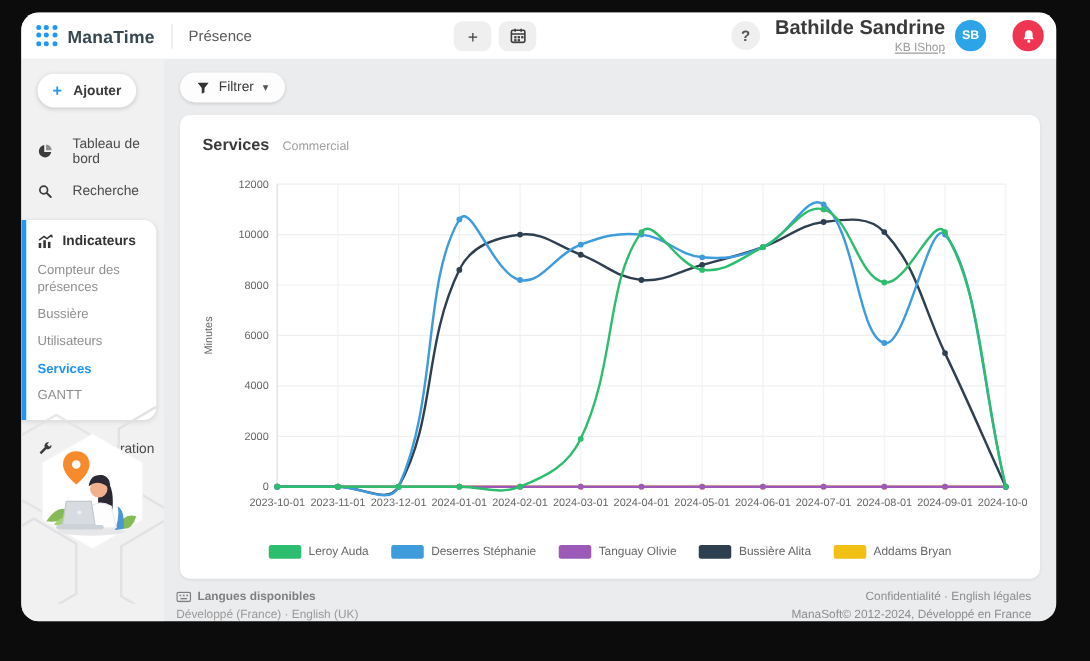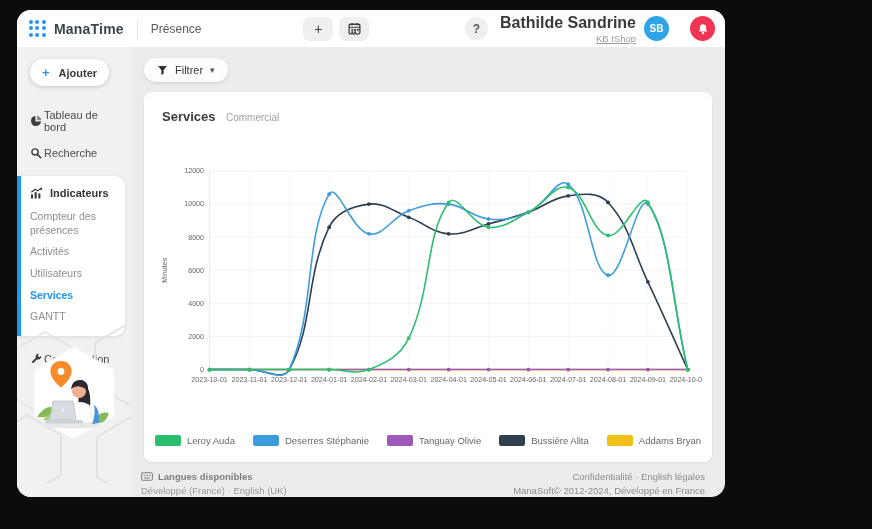--- a/index.html
+++ b/index.html
@@ -1,18 +1,18 @@
 <!DOCTYPE html>
 <html><head>
 <meta charset="utf-8">
 <style>
   * { margin:0; padding:0; box-sizing:border-box; }
   html,body { width:872px; height:529px; }
   body { background:#0c0c0c; font-family:"Liberation Sans", sans-serif; position:relative; overflow:hidden; }
-  .app { position:absolute; left:17px; top:10px; width:708px; height:487px; background:#ebecee;
+  .app { position:absolute; left:17px; top:10px; width:828px; height:487px; background:#ebecee;
          border-radius:14px; overflow:hidden; display:flex; flex-direction:column; }
 
   
   .hdr { height:37px; background:#fff; display:flex; align-items:center; padding:0 10px 0 12px; flex:0 0 auto; }
   .logo-grid { width:17px; height:17px; display:grid; grid-template-columns:repeat(3,1fr); gap:2px; margin-right:8px; }
   .logo-grid i { width:4px; height:4px; border-radius:50%; background:#2196f3; }
   .app-name { font-size:14px; font-weight:700; color:#37474f; letter-spacing:.2px; }
   .hdr-div { width:1px; height:20px; background:#e4e4e4; margin:0 13px; }
   .page-title { font-size:12px; color:#5a5a5a; }
   .spacer { flex:1; }
@@ -31,21 +31,21 @@
   
   .main { flex:1; display:flex; min-height:0; }
   .sidebar { width:114px; background:#f1f1f2; position:relative; padding-top:10px; flex:0 0 auto; }
   .content { flex:1; display:flex; flex-direction:column; min-width:0; }
 
   
   .add-btn { display:flex; align-items:center; gap:9px; margin:2px 13px 16px; padding:6px 12px; background:#fff;
              border:none; border-radius:16px; box-shadow:0 1px 4px rgba(0,0,0,.18); font-size:11px; font-weight:700;
              color:#3a3a3a; cursor:pointer; font-family:inherit; }
   .add-btn .plus { color:#2196f3; font-weight:700; font-size:13px; }
-  .side-item { display:flex; align-items:center; gap:2px; padding:7px 13px; font-size:11px; color:#4a4a4a; cursor:pointer; }
+  .side-item { display:flex; align-items:center; gap:16px; padding:7px 13px; font-size:11px; color:#4a4a4a; cursor:pointer; }
   .side-item svg { flex:0 0 auto; }
   .side-group { position:relative; margin:10px 6px 10px 0; background:#fff; border-radius:0 10px 10px 0;
                 box-shadow:0 1px 4px rgba(0,0,0,.10); padding:9px 0 8px; }
   .side-group::before { content:""; position:absolute; left:0; top:0; bottom:0; width:4px; background:#2196f3; }
   .group-head { display:flex; align-items:center; gap:7px; padding:2px 13px 7px; font-size:11px; font-weight:700; color:#333; }
   .sub-item { padding:4px 13px; font-size:10.5px; color:#8e8e8e; line-height:1.3; cursor:pointer; }
   .sub-item.active { color:#2196f3; font-weight:600; }
   .mascot { position:absolute; left:0; right:0; bottom:14px; height:158px; pointer-events:none; }
 
   
@@ -155,21 +155,21 @@
           <svg width="13" height="12" viewBox="0 0 14 13">
               <rect x="1" y="8" width="2.2" height="4.4" fill="#333"></rect>
               <rect x="5" y="5.6" width="2.2" height="6.8" fill="#333"></rect>
               <rect x="9" y="7" width="2.2" height="5.4" fill="#333"></rect>
               <path d="M1.4 5.6 5.6 2.4l2.6 1.8L12 1.2" fill="none" stroke="#333" stroke-width="1.3"></path>
               <path d="M12.6.4l.6 3-2.8-1z" fill="#333"></path>
             </svg>
           <span>Indicateurs</span>
         </div>
         <div class="sub-item">Compteur des présences</div>
-        <div class="sub-item">Activités</div>
+        <div class="sub-item">Bussière</div>
         <div class="sub-item">Utilisateurs</div>
         <div class="sub-item active">Services</div>
         <div class="sub-item">GANTT</div>
       </div>
 
       <div class="side-item">
         <svg width="12" height="12" viewBox="0 0 14 14">
             <path d="M12.9 3.2a3.4 3.4 0 0 1-4.5 4.1L3.6 12.1 1.9 10.4l4.8-4.8a3.4 3.4 0 0 1 4.1-4.5L8.9 3l2.1 2.1z" fill="#3c3c3c"></path>
           </svg>
         <span>Configuration</span>

